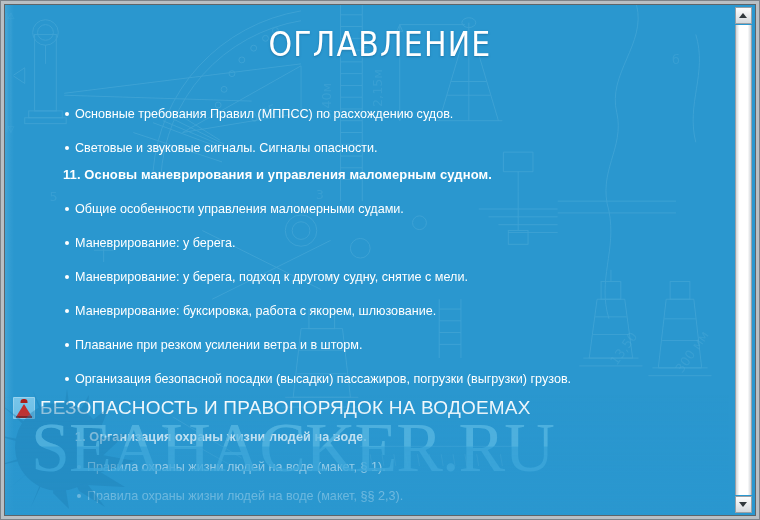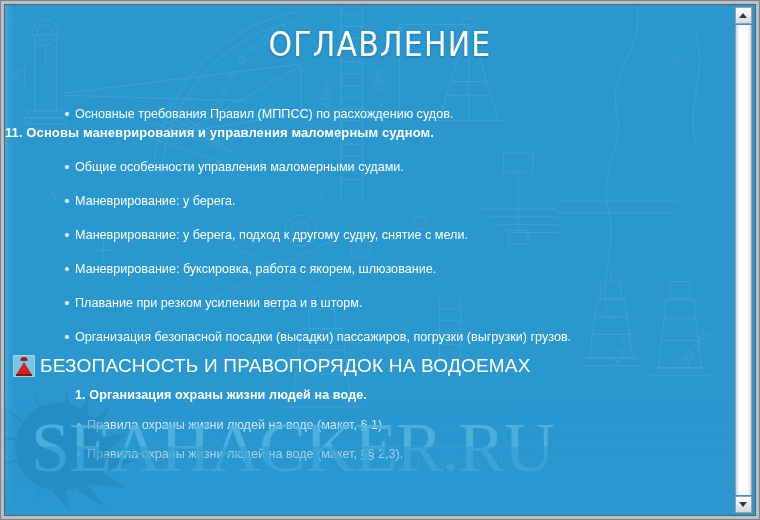--- a/index.html
+++ b/index.html
@@ -76,22 +76,23 @@
   }
   .row.bullet.sub{
     padding-left:82px;
     margin-top:15px;
   }
   .row.bullet.sub::before{left:72px;}
 
   .row.heading{
     font-size:13px;
     font-weight:bold;
+    padding-left:58px;
     line-height:15px;
-    margin-top:4px;
+    margin-top:12px;
     letter-spacing:.1px;
   }
   .row.heading.sub{
     padding-left:70px;
     font-size:12.6px;
     margin-top:11px;
   }
 
   
   .row.section{
@@ -298,20 +299,21 @@
           <text x="620" y="368" transform="rotate(-55 620 368)">13,50</text>
         </g>
       </svg>
       <div class="left-band"></div>
 
       <div id="title">ОГЛАВЛЕНИЕ</div>
 
       <div id="content">
 
         <div class="row bullet">Основные требования Правил (МППСС) по расхождению судов.</div>
+        <div class="row bullet">Световые и звуковые сигналы. Сигналы опасности.</div>
         <div class="row heading">11. Основы маневрирования и управления маломерным судном.</div>
         <div class="row bullet">Общие особенности управления маломерными судами.</div>
         <div class="row bullet">Маневрирование: у берега.</div>
         <div class="row bullet">Маневрирование: у берега, подход к другому судну, снятие с мели.</div>
         <div class="row bullet">Маневрирование: буксировка, работа с якорем, шлюзование.</div>
         <div class="row bullet">Плавание при резком усилении ветра и в шторм.</div>
         <div class="row bullet">Организация безопасной посадки (высадки) пассажиров, погрузки (выгрузки) грузов.</div>
 
         <div class="row section">
           <span class="buoy-icon">

